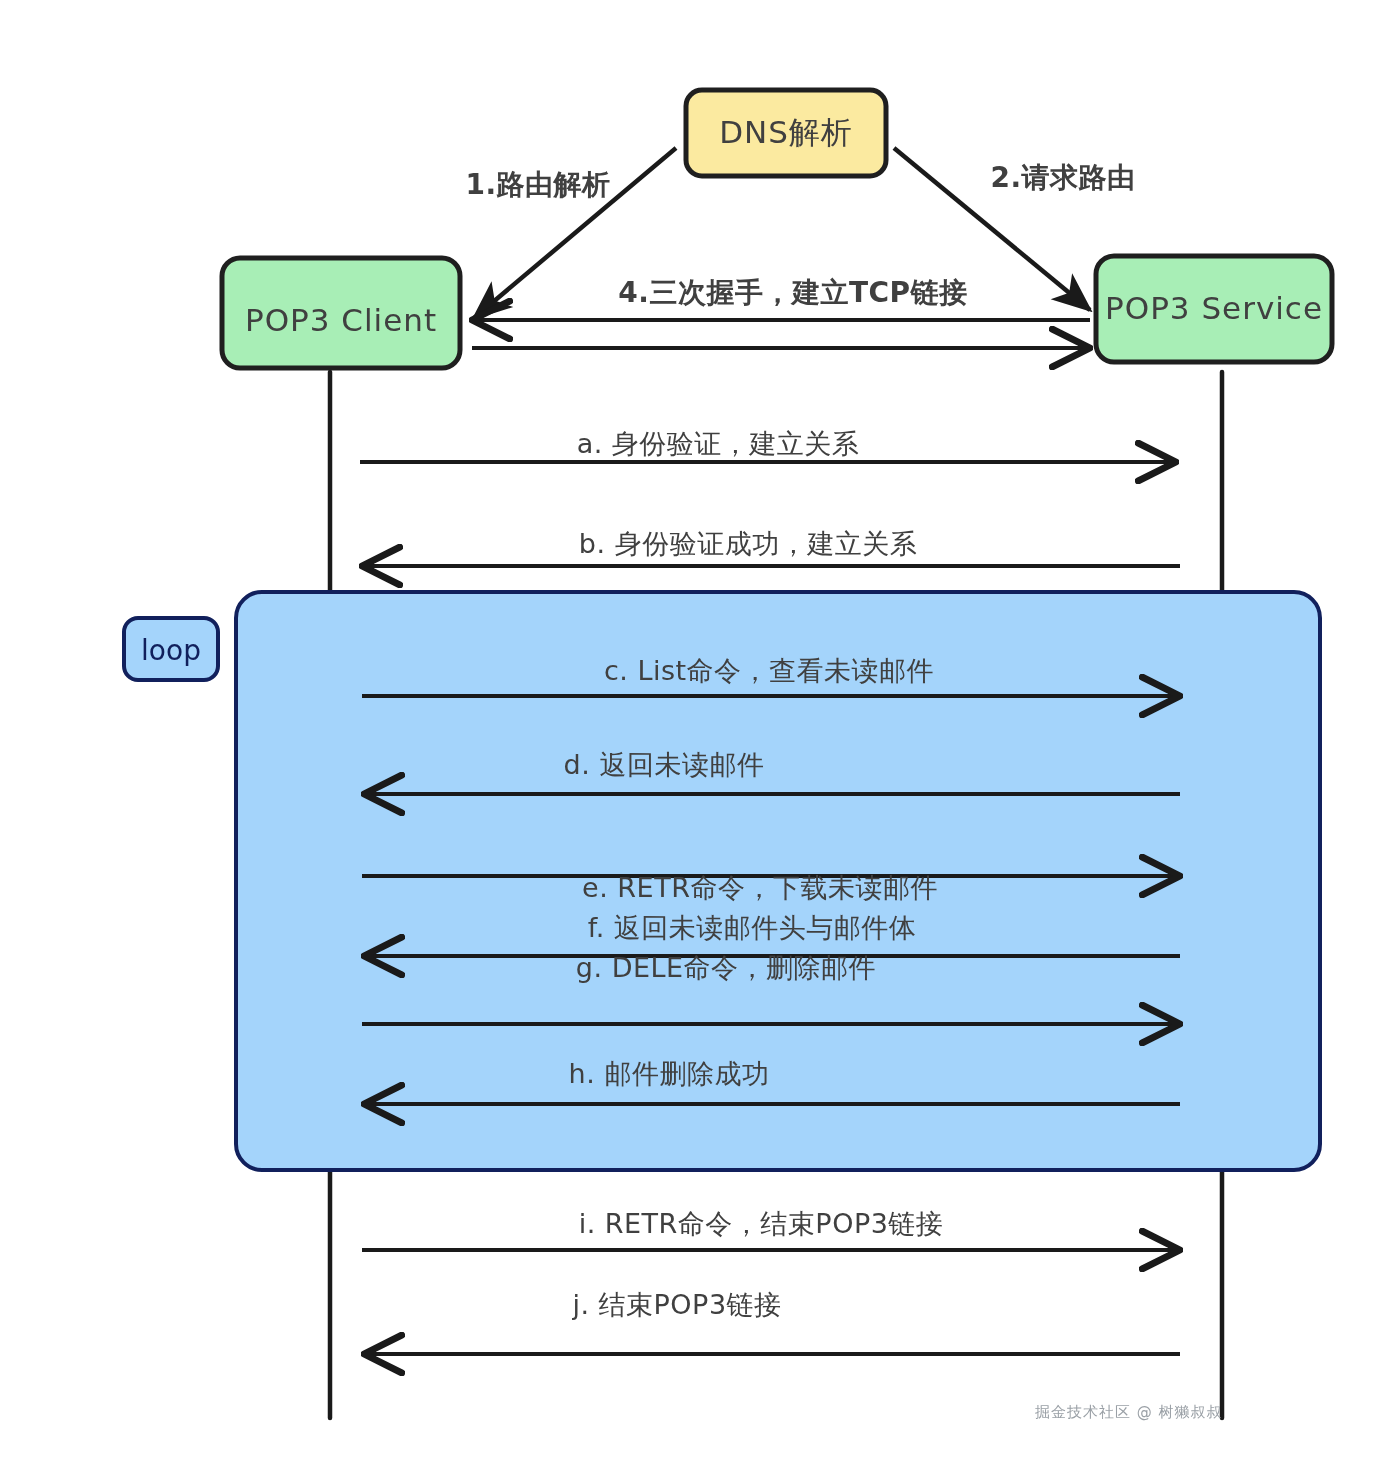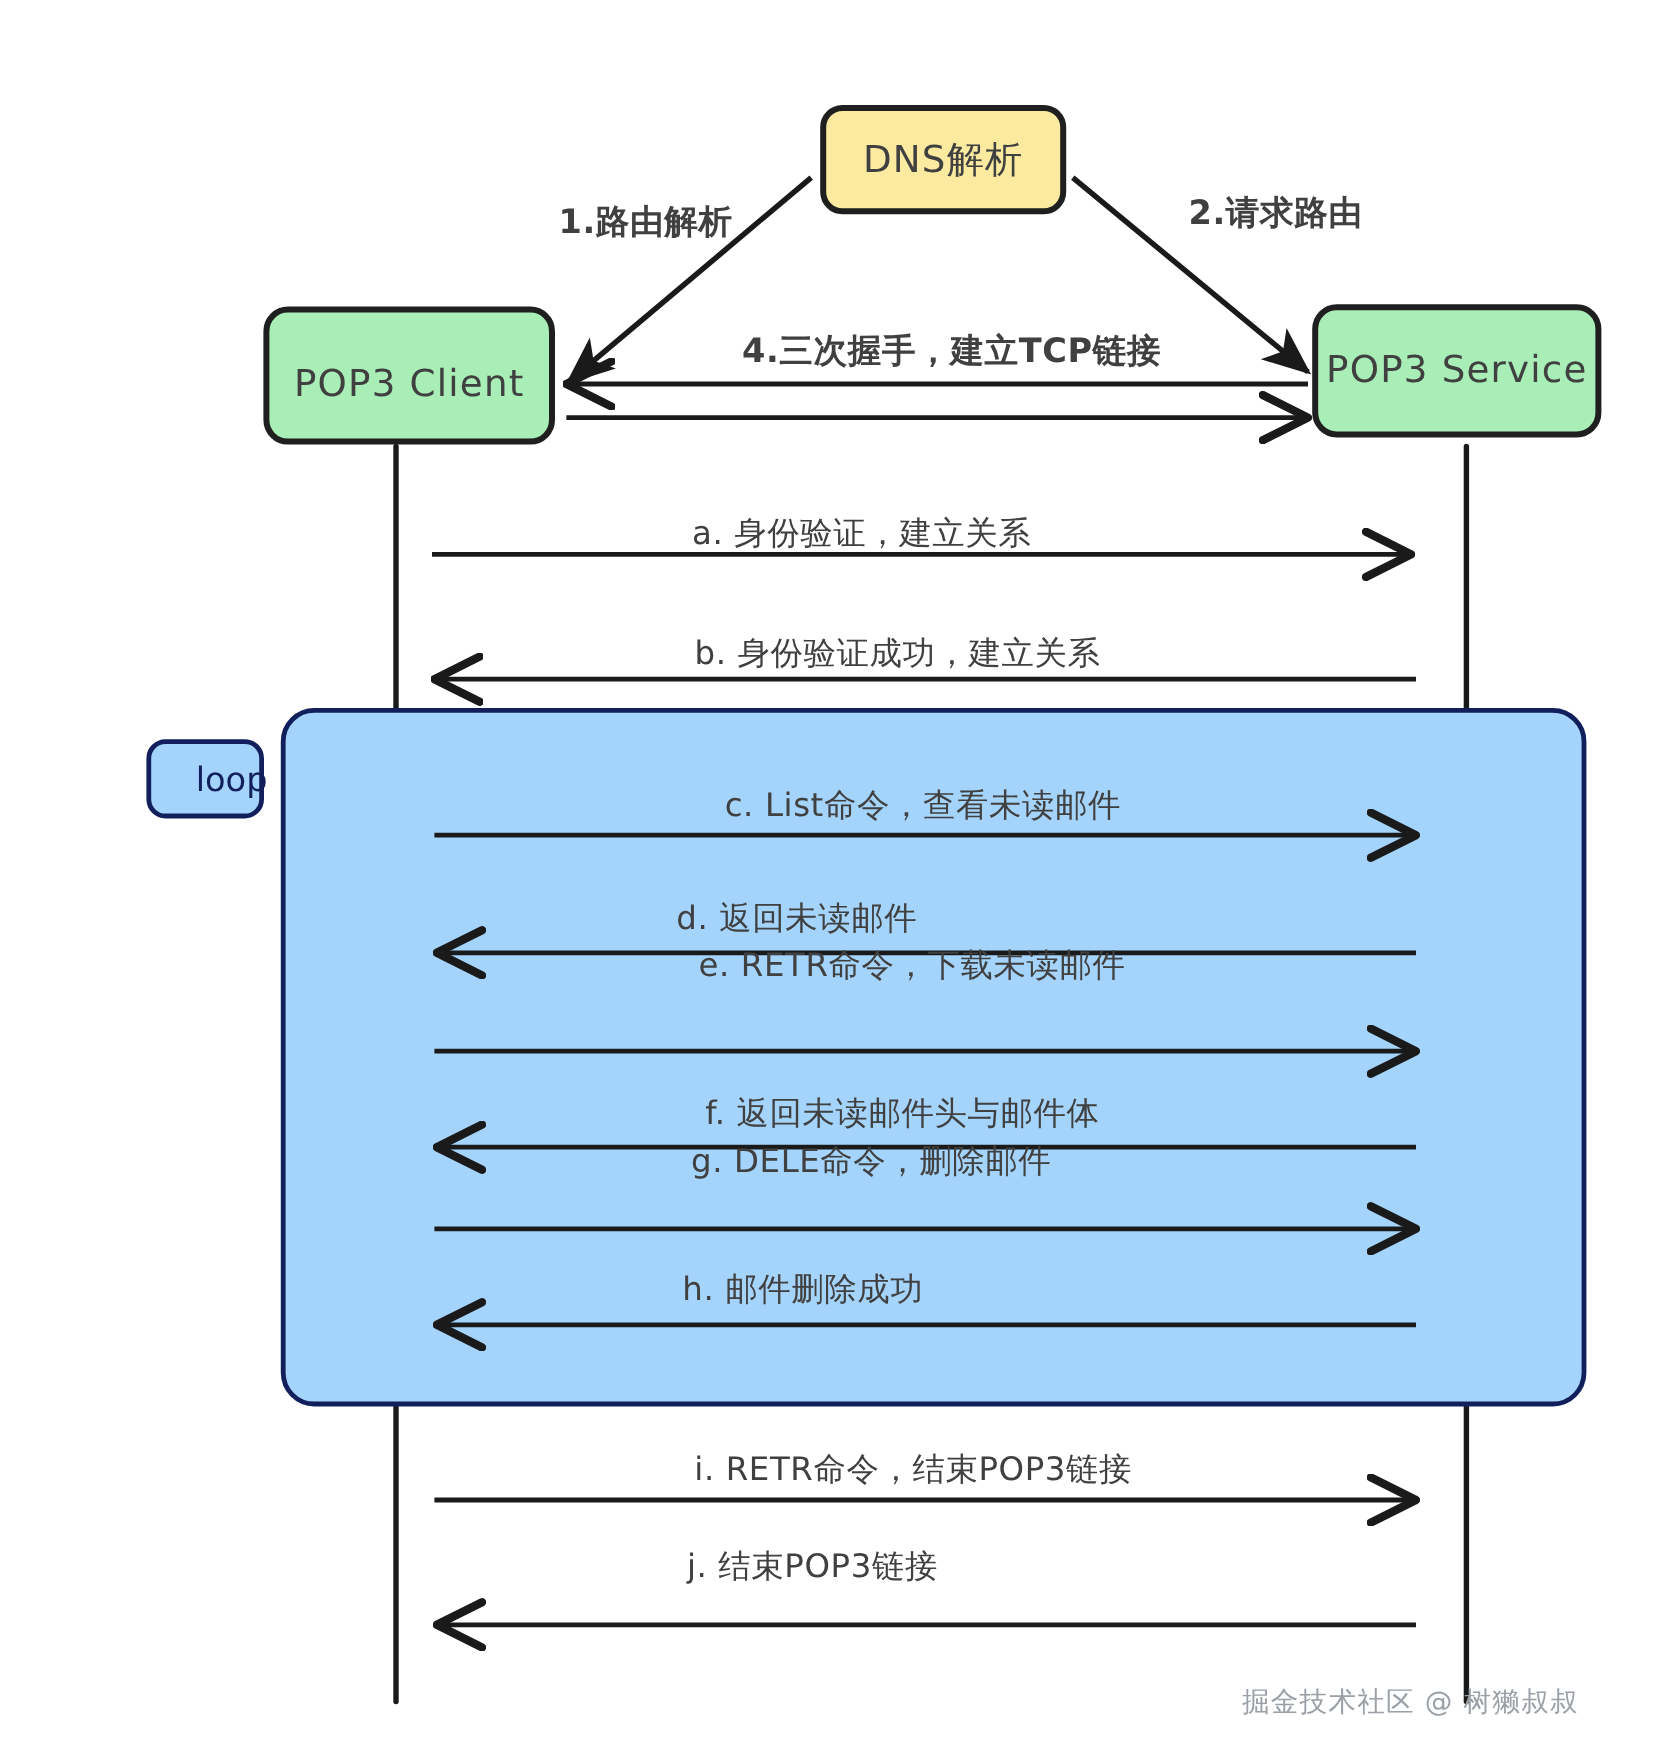--- a/index.html
+++ b/index.html
@@ -38,21 +38,21 @@
   }
   .msg-label.bold {
     font-weight: bold;
     font-size: 28px;
   }
   .loop-label {
     font-size: 28px;
     color: #11205c;
   }
   .watermark-label {
-    font-size: 23px;
+    font-size: 15px;
     color: #9aa0a6;
     letter-spacing: 1px;
   }
   .centered {
     transform: translate(-50%, -50%);
   }
 </style>
 </head>
 <body>
 
@@ -108,37 +108,37 @@
 
     <line x1="1180" y1="1354" x2="364" y2="1354" stroke="#1a1a1a" stroke-width="4" marker-end="url(#arrowOpen)"></line>
   </svg>
 
   <div class="node-label centered" style="left:786px; top:133px;">DNS解析</div>
 
   <div class="node-label centered" style="left:341px; top:320px;">POP3 Client</div>
 
   <div class="node-label centered" style="left:1214px; top:308px;">POP3 Service</div>
 
-  <div class="loop-label centered" style="left:171px; top:650px;margin-left:22px;">loop</div>
+  <div class="loop-label centered" style="left:171px; top:650px;">loop</div>
 
   <div class="msg-label bold centered" style="left:538px; top:185px;">1.路由解析</div>
 
   <div class="msg-label bold centered" style="left:1063px; top:178px;">2.请求路由</div>
 
   <div class="msg-label bold centered" style="left:793px; top:293px;">4.三次握手，建立TCP链接</div>
 
   <div class="msg-label centered" style="left:718px; top:444px;">a. 身份验证，建立关系</div>
 
   <div class="msg-label centered" style="left:748px; top:544px;">b. 身份验证成功，建立关系</div>
 
   <div class="msg-label centered" style="left:745px; top:671px;margin-left:24px;">c. List命令，查看未读邮件</div>
 
   <div class="msg-label centered" style="left:664px; top:765px;">d. 返回未读邮件</div>
 
-  <div class="msg-label centered" style="left:760px; top:804px;text-align:right;">e. RETR命令，下载未读邮件</div>
+  <div class="msg-label centered" style="left:760px; top:888px;text-align:right;">e. RETR命令，下载未读邮件</div>
 
   <div class="msg-label centered" style="left:752px; top:928px;">f. 返回未读邮件头与邮件体</div>
 
   <div class="msg-label centered" style="left:726px; top:968px;">g. DELE命令，删除邮件</div>
 
   <div class="msg-label centered" style="left:669px; top:1074px;">h. 邮件删除成功</div>
 
   <div class="msg-label centered" style="left:761px; top:1224px;">i. RETR命令，结束POP3链接</div>
 
   <div class="msg-label centered" style="left:677px; top:1305px;">j. 结束POP3链接</div>

